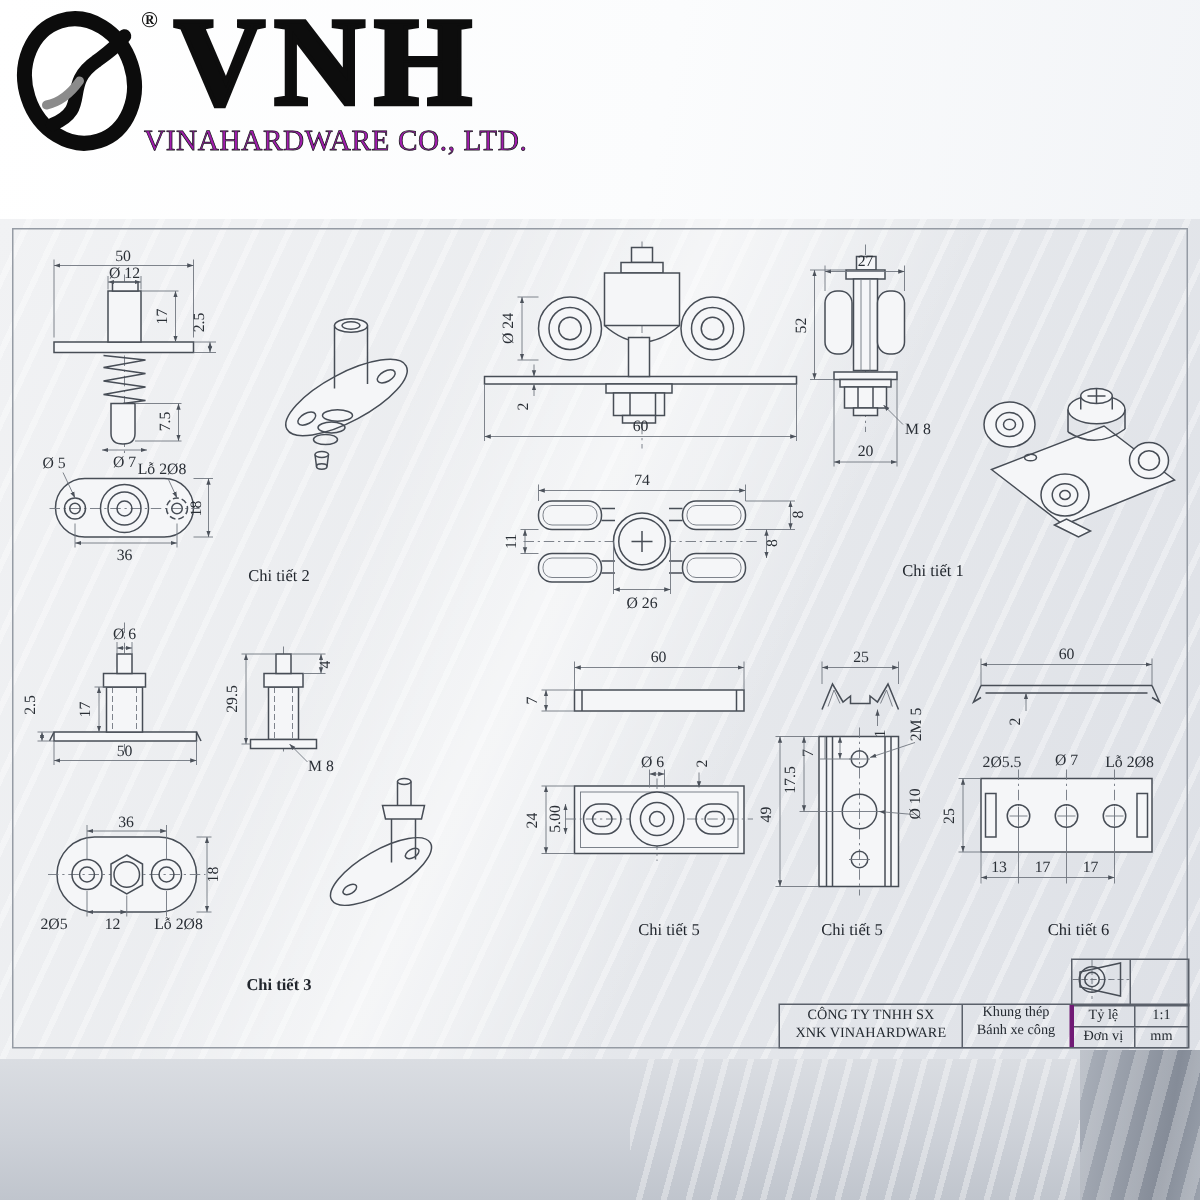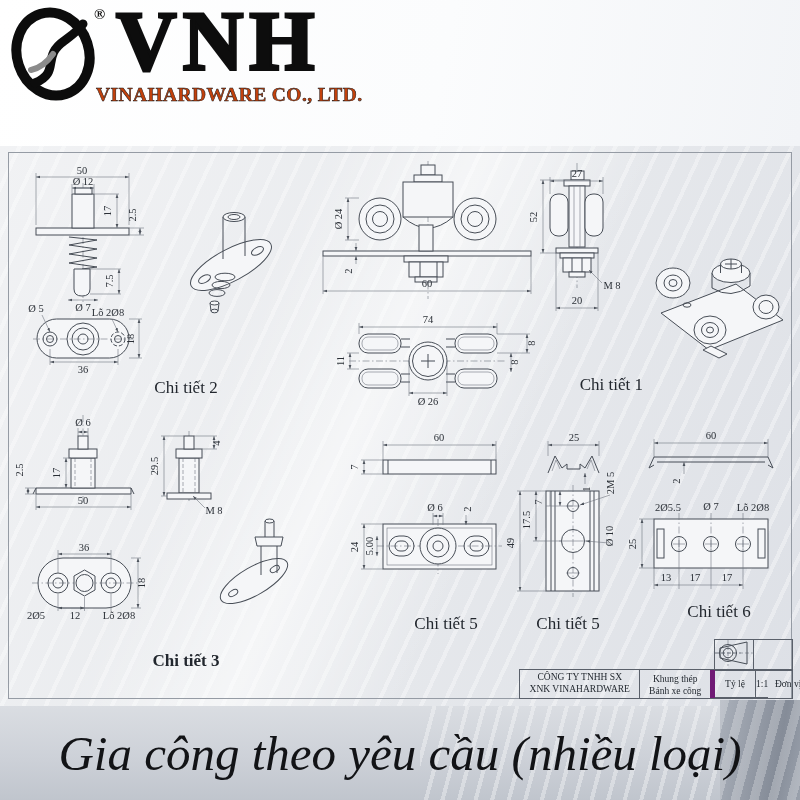--- a/index.html
+++ b/index.html
@@ -20,35 +20,35 @@
     background:repeating-linear-gradient(105deg,rgba(255,255,255,0) 0 12px,rgba(255,255,255,.5) 12px 16px);opacity:.7;}
   .bg-banner-dark{position:absolute;left:720px;top:700px;width:80px;height:100px;
     background:
       repeating-linear-gradient(105deg,rgba(255,255,255,.25) 0 9px,rgba(255,255,255,0) 9px 18px),
       linear-gradient(100deg,#aab0ba 0%,#858c98 70%,#9aa1ac 100%);}
   
   .logo-mark{position:absolute;left:8px;top:4px;}
   .reg-mark{position:absolute;left:94px;top:6px;font-size:15px;color:#111;font-weight:bold;}
   .brand{position:absolute;left:116px;top:0px;font-size:84px;font-weight:bold;letter-spacing:6px;
     color:#0d0d0d;line-height:1.0;-webkit-text-stroke:3px #0d0d0d;}
-  .company{position:absolute;left:96px;top:84px;font-size:19.5px;font-weight:bold;letter-spacing:.4px;
-    color:#c2410c;-webkit-text-stroke:.5px #17181a;white-space:nowrap;}
+  .company{position:absolute;left:96px;top:84px;font-size:19.5px;font-weight:normal;letter-spacing:.4px;
+    color:#a21caf;-webkit-text-stroke:.5px #17181a;white-space:nowrap;}
   
   .sheet{position:absolute;left:8px;top:152px;width:782px;height:545px;border:1px solid #959ba4;}
   .sheet svg{position:absolute;left:0;top:0;}
-  .part-label{position:absolute;width:110px;text-align:center;font-size:17px;color:#22272e;}
+  .part-label{position:absolute;width:110px;text-align:center;font-size:11px;color:#22272e;}
   
   .tb{position:absolute;left:510px;top:486px;width:272px;height:58px;font-size:9.5px;color:#242a31;}
   .tb .proj{position:absolute;left:195px;top:0;width:77px;height:30px;border:1px solid #5a606a;display:flex;}
   .tb .proj .cell{flex:1;display:flex;align-items:center;justify-content:center;}
   .tb .proj .cell+ .cell{border-left:1px solid #5a606a;}
   .tb .row{position:absolute;left:0;top:30px;width:272px;height:28px;border:1px solid #5a606a;display:flex;}
   .tb .c-company{width:122px;border-right:1px solid #5a606a;display:flex;flex-direction:column;justify-content:center;align-items:center;line-height:1.25;}
-  .tb .c-mat{width:71px;border-right:5px solid #701a75;display:flex;flex-direction:column;justify-content:flex-end;align-items:center;line-height:1.25;}
-  .tb .c-grid{width:77px;display:flex;flex-direction:row;}
+  .tb .c-mat{width:71px;border-right:3px solid #701a75;display:flex;flex-direction:column;justify-content:flex-start;align-items:center;line-height:1.25;}
+  .tb .c-grid{width:77px;display:flex;flex-direction:column;}
   .tb .g-row{flex:1;display:flex;}
   .tb .g-row:first-child{border-bottom:1px solid #5a606a;}
   .tb .g-lab{width:40px;border-right:1px solid #5a606a;display:flex;align-items:center;justify-content:center;}
   .tb .g-val{flex:1;display:flex;align-items:center;justify-content:center;}
   
   .banner{position:absolute;left:0;top:706px;width:800px;height:94px;display:flex;align-items:center;justify-content:center;}
   .banner-text{font-size:49px;font-style:italic;color:#121316;white-space:nowrap;}
   
   .ol{stroke:#474d56;stroke-width:1;fill:none;}
   .olf{stroke:#474d56;stroke-width:1;fill:#f5f6f8;}
@@ -483,25 +483,25 @@
         <line class="tl" x1="702" y1="399" x2="702" y2="436"></line>
           <line class="tl" x1="734" y1="399" x2="734" y2="436"></line>
         <line class="tl" x1="645" y1="432" x2="734" y2="432" marker-start="url(#ar)" marker-end="url(#ar)"></line>
         <text class="dt" x="657" y="428">13</text>
         <text class="dt" x="686" y="428">17</text>
         <text class="dt" x="718" y="428">17</text>
       </g>
     </svg>
 
     <div class="part-label" style="left:122px;top:225px;">Chi tiết 2</div>
-    <div class="part-label" style="left:524px;top:222px;text-align:right;">Chi tiết 1</div>
+    <div class="part-label" style="left:558px;top:222px;">Chi tiết 1</div>
     <div class="part-label" style="left:122px;top:498px;font-weight:bold;">Chi tiết 3</div>
     <div class="part-label" style="left:382px;top:461px;">Chi tiết 5</div>
     <div class="part-label" style="left:504px;top:461px;">Chi tiết 5</div>
-    <div class="part-label" style="left:655px;top:449px;">Chi tiết 6</div>
+    <div class="part-label" style="left:655px;top:461px;">Chi tiết 6</div>
 
     <div class="tb">
       <div class="proj">
         <div class="cell">
           <svg width="38" height="26" viewBox="0 0 38 26">
             <line class="tl hdash" x1="0" y1="13" x2="38" y2="13"></line>
             <polygon points="5,8 32,2 32,24 5,18" fill="none" stroke="#474d56" stroke-width="1"></polygon>
           </svg>
         </div>
         <div class="cell">
@@ -529,16 +529,13 @@
           </div>
           <div class="g-row">
             <div class="g-lab">Đơn vị</div>
             <div class="g-val">mm</div>
           </div>
         </div>
       </div>
     </div>
   </div>
 
-  <div class="banner">
-    <div class="banner-text">Gia công theo yêu cầu (nhiều loại)</div>
-  </div>
 </div>
 
 </body></html>

